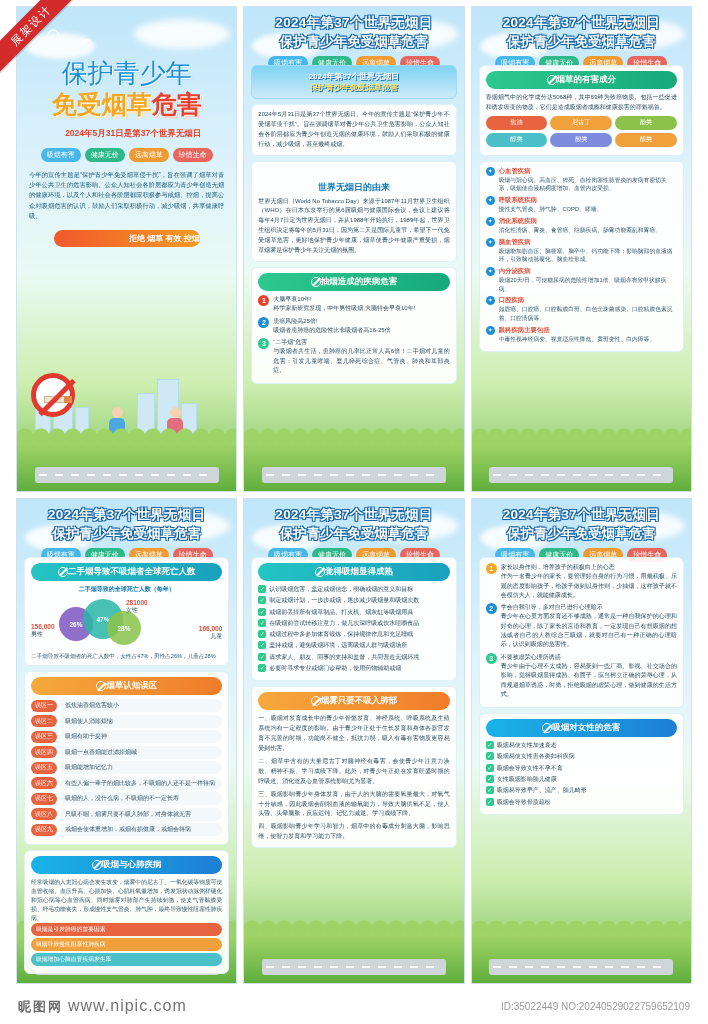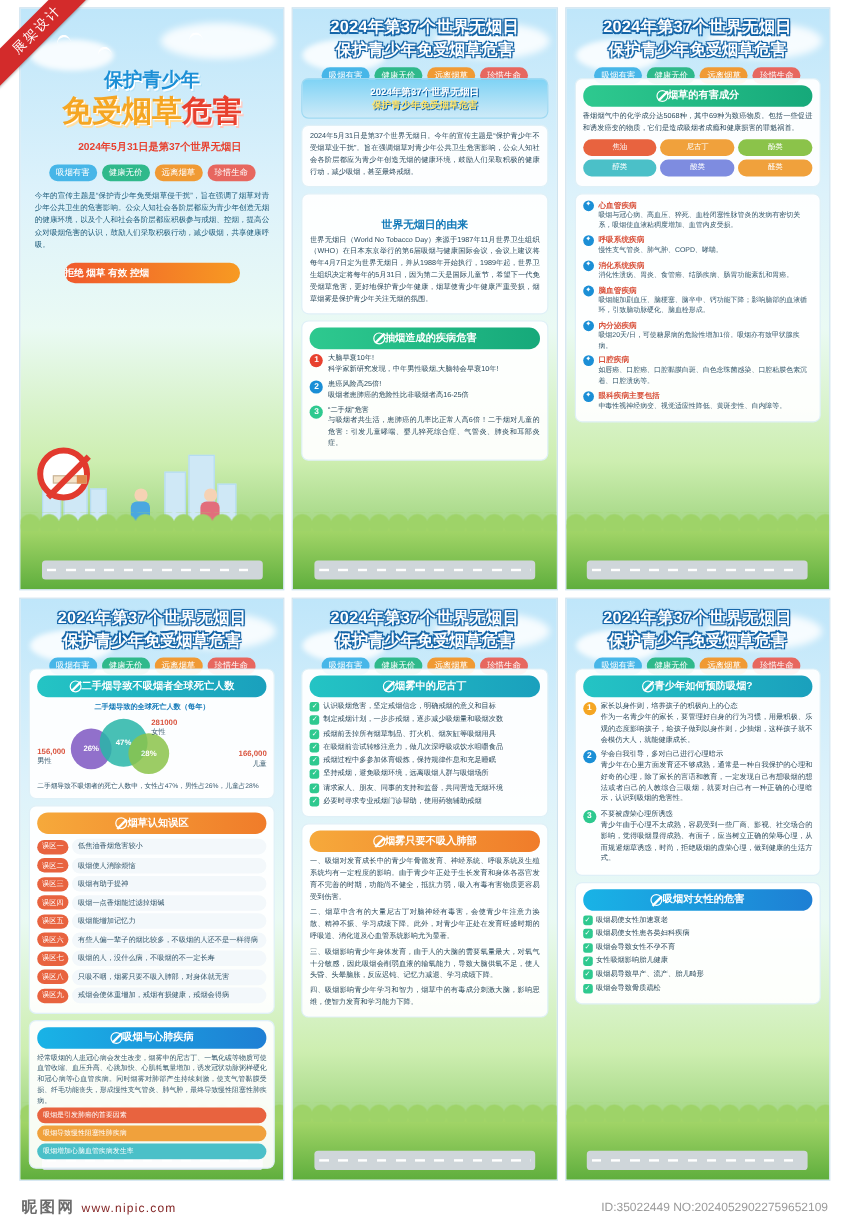--- a/index.html
+++ b/index.html
@@ -71,38 +71,38 @@
   .tag:nth-child(3){background:#f09a34;}
   .tag:nth-child(4){background:#e7675f;}
 
   
   .cover-title{
     text-align:center; margin-top:52px;
   }
   .cover-l1{ font-size:12px; font-weight:bold; color:#ff7a18; letter-spacing:.5px;
     text-shadow:0 1px 0 #fff;}
   .cover-l2{
-    font-size:16px; font-weight:bold; line-height:1.1; margin-top:15px;
+    font-size:26px; font-weight:normal; line-height:1.1; margin-top:15px;
     color:#1b8fd6; -webkit-text-stroke:0px;
     text-shadow:1px 1px 0 #fff,2px 2px 0 #b9e4f8;
   }
   .cover-l3{
     font-size:25px; font-weight:bold; line-height:1.15; margin-top:2px;
     color:#f5a623;
     text-shadow:1px 1px 0 #fff,2px 2px 0 #ffe0a6;
   }
   .cover-l3 .red{ color:#e8412f; text-shadow:1px 1px 0 #fff,2px 2px 0 #ffc6bd;}
   .cover-date{
     margin-top:10px; font-size:8.5px; color:#e8412f; font-weight:bold;padding-left:13px;
   }
   .cover-para{
     margin:8px 12px 0; font-size:6.3px; line-height:1.6; color:#1d5b7a; text-align:justify;
   }
   .cover-slogan{
-    margin:9px auto 0; width:146px; text-align:left; font-size:8px; font-weight:bold;
+    margin:9px auto 0; width:146px; text-align:right; font-size:8px; font-weight:bold;
     color:#fff; background:linear-gradient(90deg,#f0592c,#f79a22); border-radius:10px; padding:3px 0;
   }
   .nosmoke{
     position:absolute; left:14px; bottom:74px; width:44px; height:44px; border-radius:50%;
     border:5px solid #e23a2e; background:#fff;
   }
   .nosmoke:after{
     content:""; position:absolute; left:-3px; top:17px; width:48px; height:5px; background:#e23a2e;
     transform:rotate(-45deg);
   }
@@ -163,21 +163,21 @@
   .bar-item{ display:flex; align-items:center; gap:3px; margin-bottom:2px;}
   .bar-k{ font-size:5.8px; color:#fff; border-radius:7px; padding:2px 5px; flex:1;}
   .k1{background:#e8633f;}.k2{background:#f0a13c;}.k3{background:#4bc0c8;}
   
   .bottombar{
     position:absolute; left:0; right:0; bottom:0; height:36px; background:#fff;
     display:flex; align-items:center; justify-content:space-between; padding:0 18px;
   }
   .brand{ display:flex; align-items:baseline; gap:5px;}
   .brand-cn{ font-size:13px; font-weight:bold; color:#6d6d6d; letter-spacing:2px;}
-  .brand-url{ font-size:10px; color:#7f1d1d; letter-spacing:1px;}
+  .brand-url{ font-size:16px; color:#737373; letter-spacing:1px;}
   .idtext{ font-size:10px; color:#9a9a9a;}
 </style>
 </head>
 <body>
 
 <div class="sheet">
 
   <div class="ribbon">展架设计</div>
 
   <div class="grid">
@@ -505,21 +505,21 @@
           <span class="tag">健康无价</span>
           <span class="tag">远离烟草</span>
           <span class="tag">珍惜生命</span>
         </div>
       </div>
 
       <div class="content" style="top:58px">
         <div class="card">
           <div class="secbar teal">
             <span class="badge-ico"></span>
-            <span>烟雾中的尼古丁</span>
+            <span>觉得吸烟显得成熟</span>
           </div>
           <div class="chk-row">
               <span class="chk">✓</span>
               <span class="li">认识吸烟危害，坚定戒烟信念，明确戒烟的意义和目标</span>
             </div>
           <div class="chk-row">
               <span class="chk">✓</span>
               <span class="li">制定戒烟计划，一步步戒烟，逐步减少吸烟量和吸烟次数</span>
             </div>
           <div class="chk-row">
@@ -572,24 +572,20 @@
         <div class="tagrow">
           <span class="tag">吸烟有害</span>
           <span class="tag">健康无价</span>
           <span class="tag">远离烟草</span>
           <span class="tag">珍惜生命</span>
         </div>
       </div>
 
       <div class="content" style="top:58px">
         <div class="card">
-          <div class="secbar teal">
-            <span class="badge-ico"></span>
-            <span>青少年如何预防吸烟?</span>
-          </div>
           <div class="num-row">
             <span class="num o">1</span>
             <div>
                 <div class="li hl">家长以身作则，培养孩子的积极向上的心态</div>
             <div class="li">作为一名青少年的家长，要管理好自身的行为习惯，用最积极、乐观的态度影响孩子，给孩子做到以身作则，少抽烟，这样孩子就不会模仿大人，就能健康成长。</div>
               </div>
           </div>
           <div class="num-row">
             <span class="num b">2</span>
             <div>

